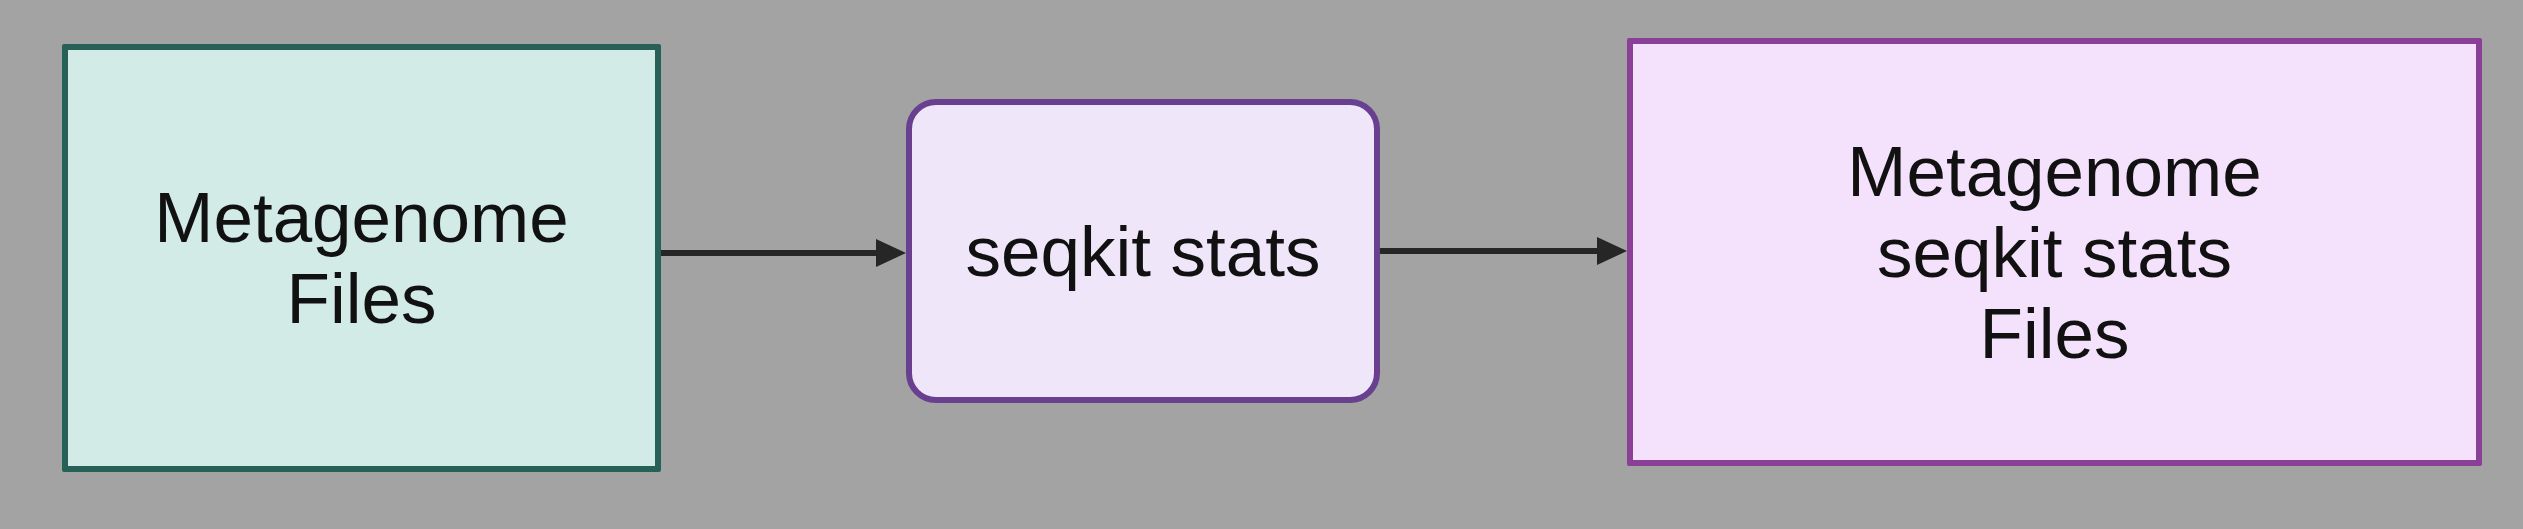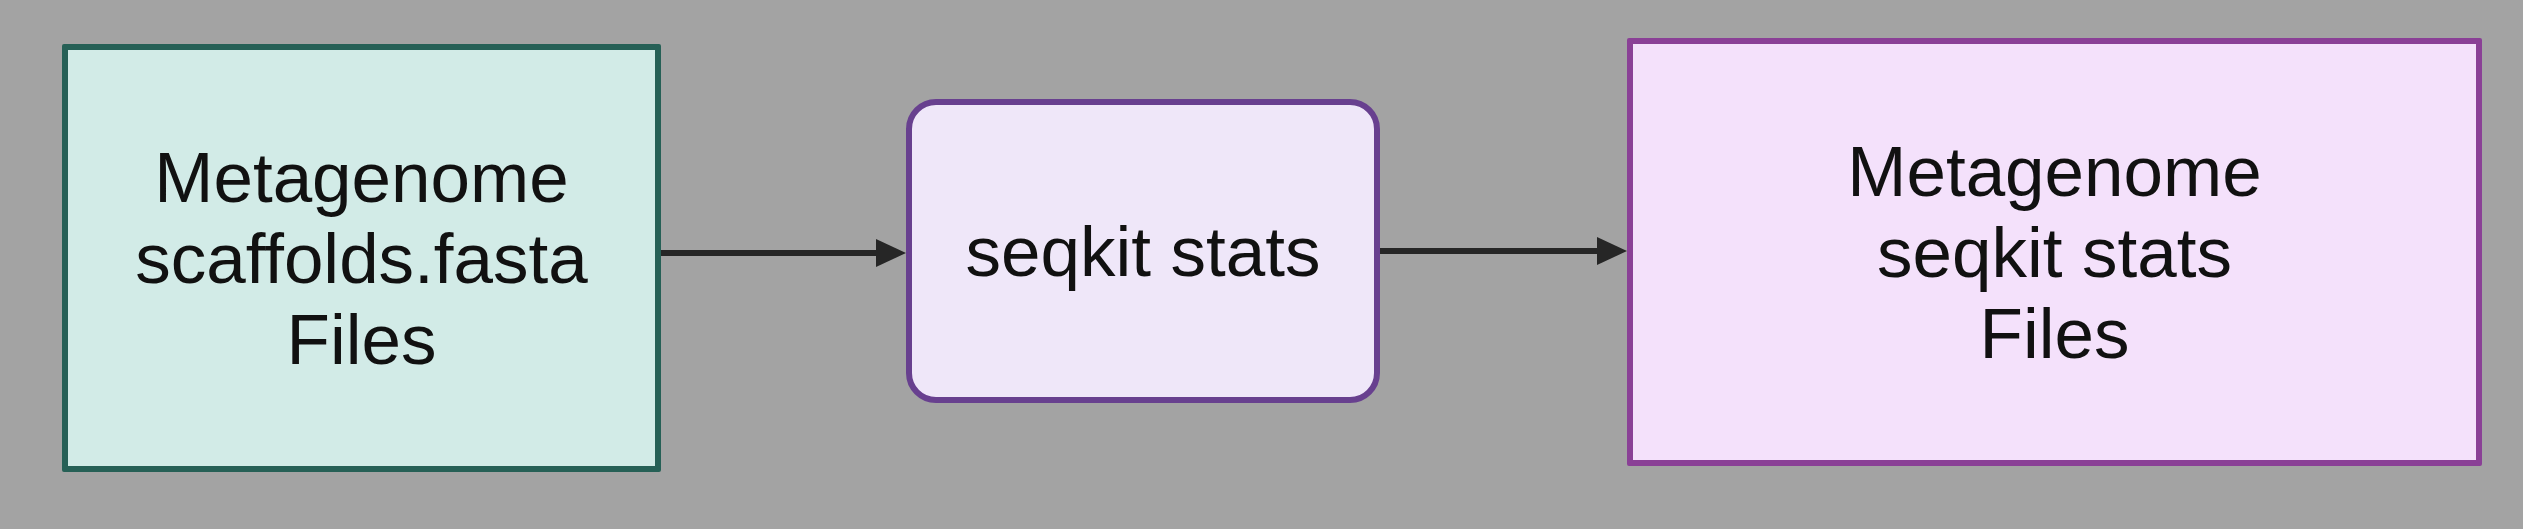--- a/index.html
+++ b/index.html
@@ -52,21 +52,20 @@
   #edge-1 .edge-head { left: 215px; }
   #edge-2 .edge-head { left: 217px; }
 </style>
 </head>
 <body>
 
 <div class="canvas" style="color: rgb(17, 17, 17); background-color: #a3a3a3;">
 
   <div class="node" id="node-input" style="background-color: rgb(210, 235, 231); border-color: rgb(38, 96, 86);">
     <div class="line">Metagenome</div>
-    <div class="line">scaffolds.fasta</div>
     <div class="line">Files</div>
   </div>
 
   <div class="edge" id="edge-1">
     <div class="edge-line" style="background-color: rgb(38, 38, 38);"></div>
     <div class="edge-head" style="border-left-color: rgb(38, 38, 38);"></div>
   </div>
 
   <div class="node" id="node-process" style="background-color: rgb(239, 231, 249); border-color: rgb(104, 64, 143);">
     <div class="line">seqkit stats</div>

